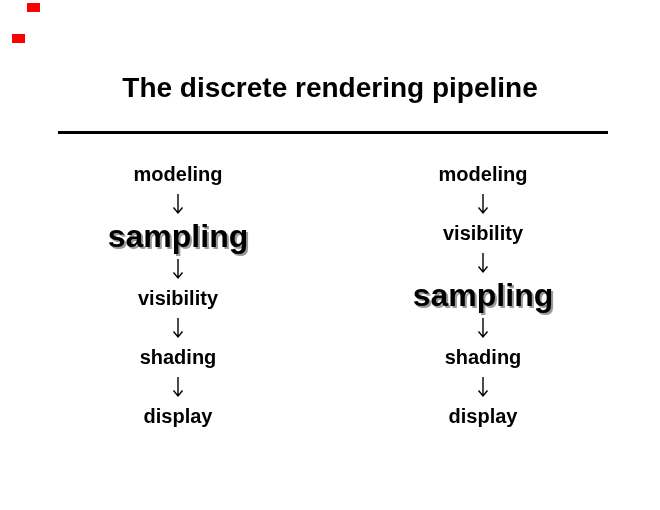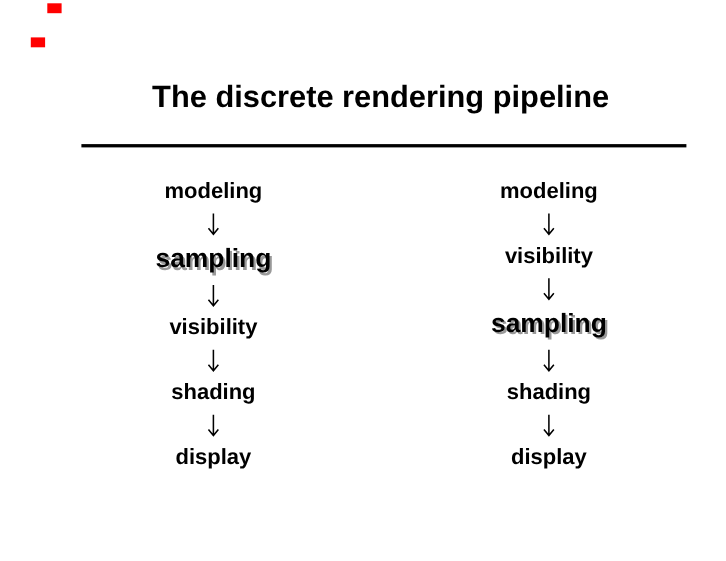--- a/index.html
+++ b/index.html
@@ -4,21 +4,21 @@
 <style>
   html, body { margin: 0; padding: 0; }
   body {
     width: 660px; height: 510px;
     background: #ffffff;
     font-family: "Liberation Sans", sans-serif;
     color: #000000;
     position: relative;
     overflow: hidden;
   }
-  .slide { position: absolute; inset: 0; margin-left: 16px; }
+  .slide { position: absolute; inset: 0; }
 
   
   .red-square { position: absolute; background: #ff0000; }
   .red-square.a { left: 27px; top: 3px;  width: 13px; height: 9px; }
   .red-square.b { left: 12px; top: 34px; width: 13px; height: 9px; }
 
   
   .title {
     position: absolute;
     left: 0; top: 72px; width: 660px;
@@ -50,21 +50,21 @@
 
   .stage {
     font-size: 20px;
     font-weight: bold;
     line-height: 24px;
     height: 24px;
     white-space: nowrap;
     text-align: center;
   }
   .stage.emphasized {
-    font-size: 24px;
+    font-size: 32px;
     line-height: 30px;
     height: 30px;
     text-shadow: 2px 2px 0 #999999;
   }
 
   .arrow {
     height: 24px;
     display: flex;
     align-items: center;
     justify-content: center;

